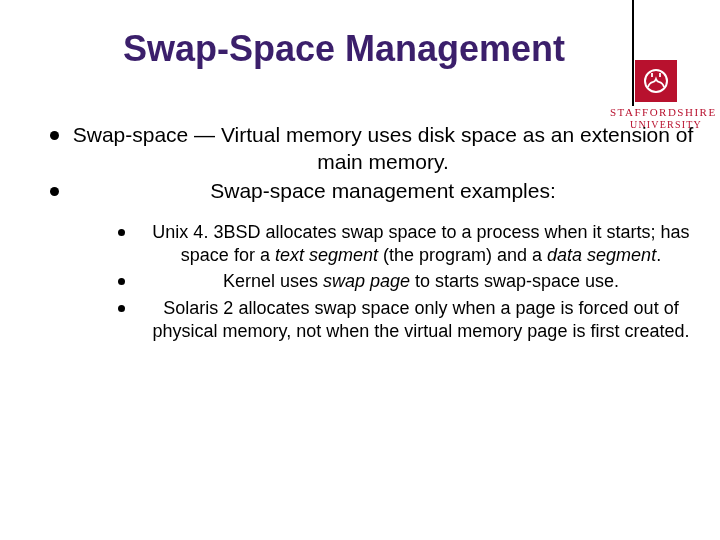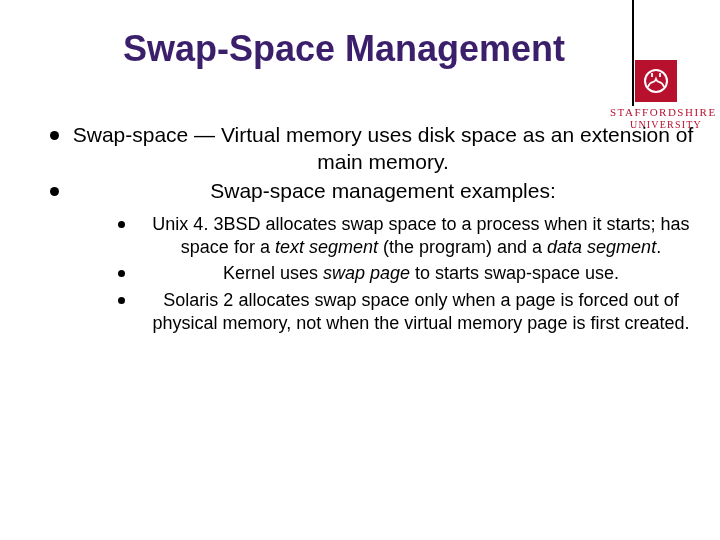--- a/index.html
+++ b/index.html
@@ -83,21 +83,21 @@
     position: absolute;
     left: 0;
     top: 9px;
     width: 9px;
     height: 9px;
     background: #000;
     border-radius: 50%;
   }
   ul.inner {
     list-style: none;
-    margin-top: 8px;
+    margin-top: 16px;
     margin-left: 48px;
   }
   ul.inner > li {
     position: relative;
     padding-left: 28px;
     font-size: 18px;
     line-height: 1.3;
     color: #000;
     margin-bottom: 3px;
   }

